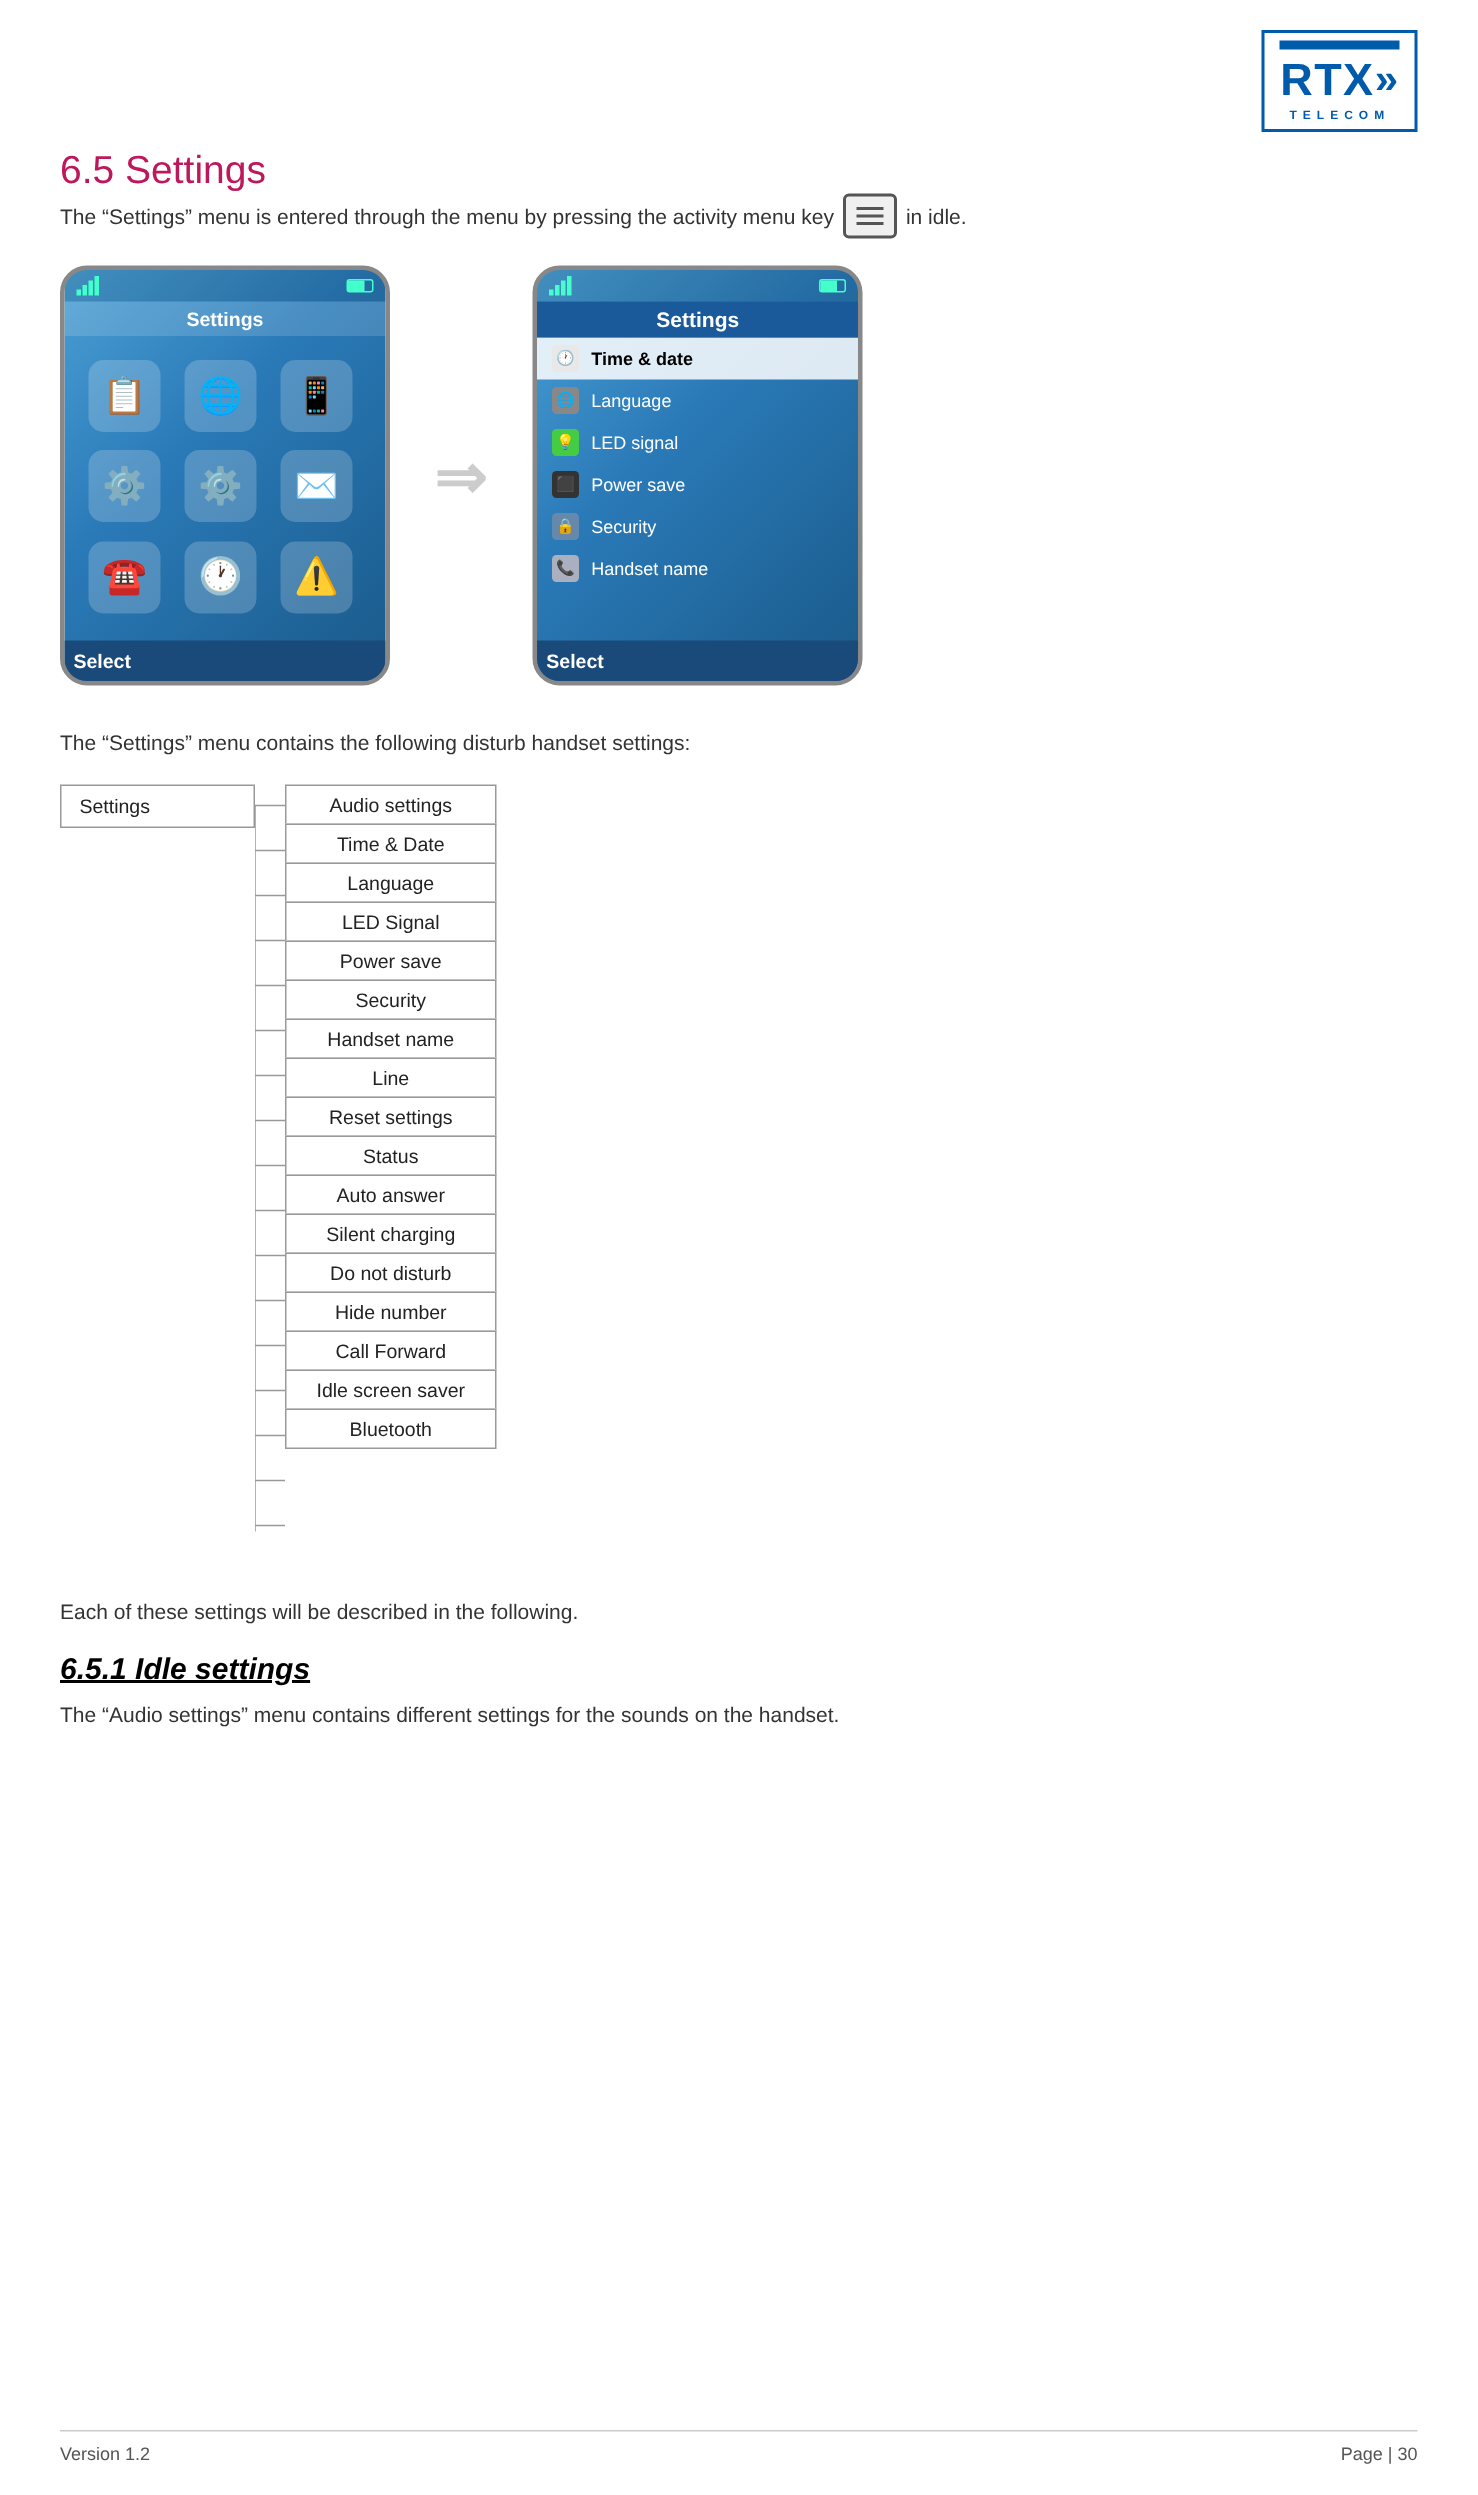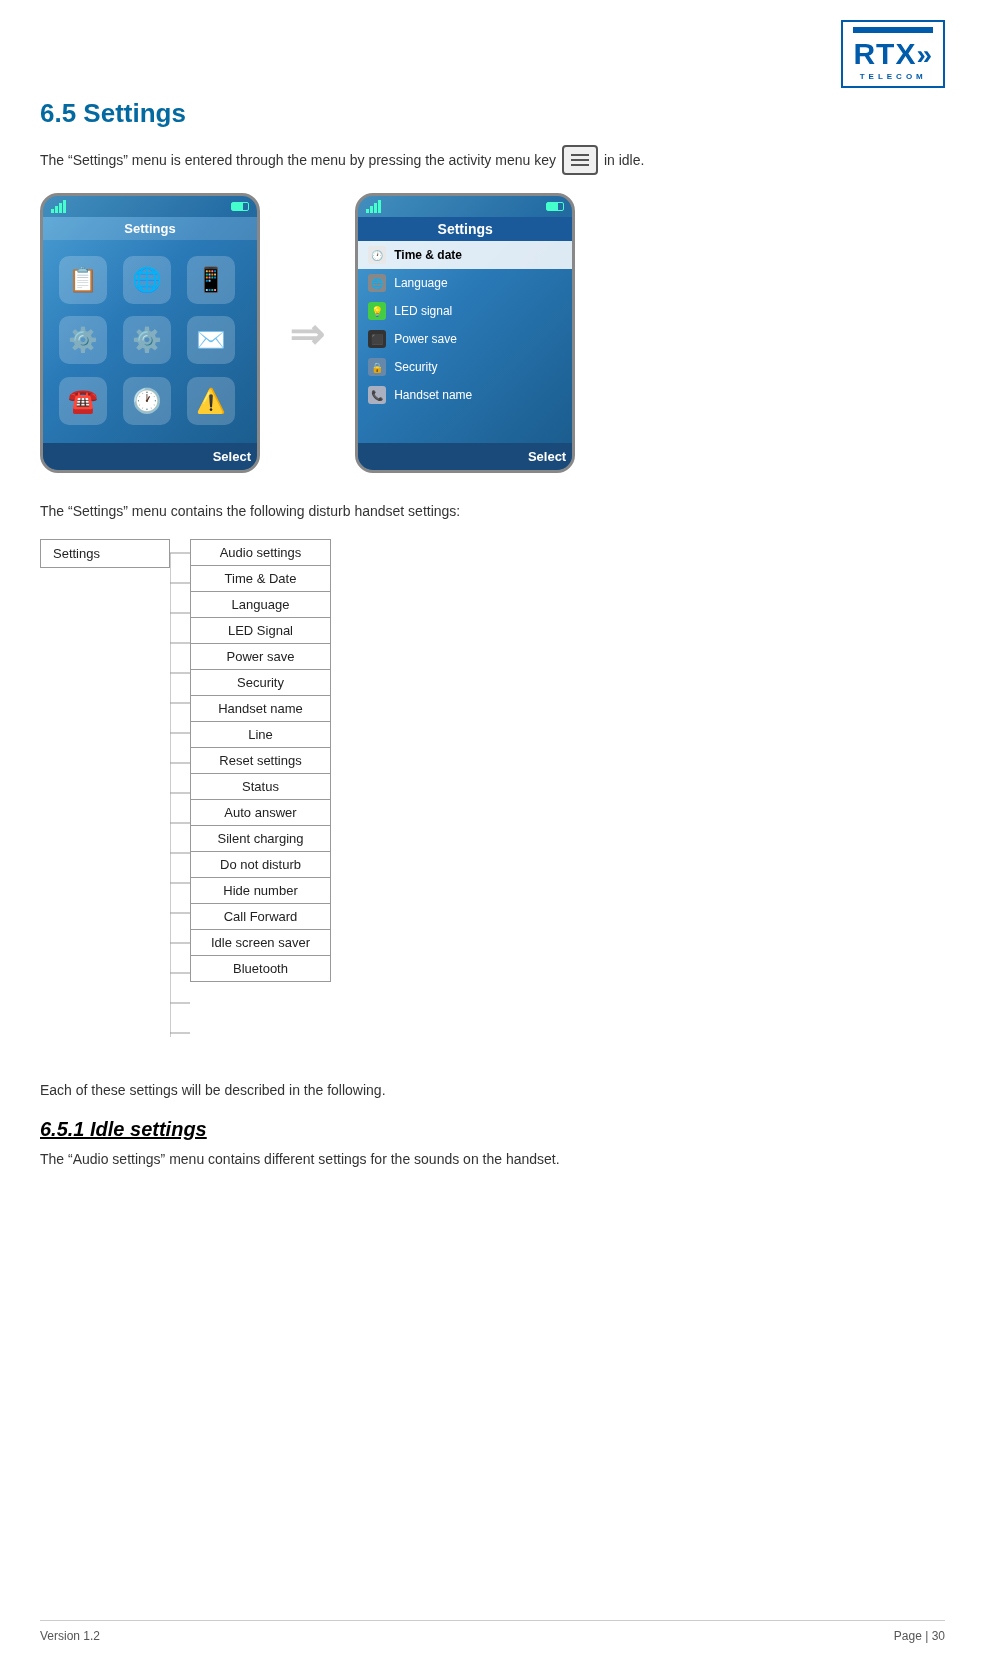--- a/index.html
+++ b/index.html
@@ -16,23 +16,22 @@
     
     .header-logo {
       display: flex;
       justify-content: flex-end;
       margin-bottom: 10px;
     }
 
     
     .section-title {
       font-size: 26px;
-      font-weight: bold;
-      margin-bottom: 16px;
-      color: #0369a1;
+      font-weight: normal;
+      color: #be185d;
     }
 
     
     .intro-text {
       font-size: 14px;
       color: #333;
       margin-bottom: 18px;
       display: flex;
       align-items: center;
       gap: 6px;
@@ -147,21 +146,21 @@
       background: rgba(255,255,255,0.2);
       display: flex;
       align-items: center;
       justify-content: center;
       font-size: 24px;
     }
 
     .phone-select-bar {
       background: #1a4a7a;
       color: #fff;
-      text-align: right;
+      text-align: left;
       font-size: 13px;
       font-weight: bold;
       padding: 6px;
     }
 
     
     .phone2-mockup {
       width: 220px;
       height: 280px;
       background: linear-gradient(135deg, #4a9fd4 0%, #2a7ab8 40%, #1a5a8a 100%);
@@ -288,21 +287,21 @@
     }
     .rtx-logo-inner {
       border: 2.5px solid #005baa;
       padding: 5px 10px;
       display: inline-flex;
       flex-direction: column;
       align-items: center;
     }
     .rtx-text {
       display: flex;
-      align-items: flex-end;
+      align-items: flex-start;
       font-family: Arial Black, Impact, sans-serif;
       font-size: 30px;
       font-weight: 900;
       color: #005baa;
       letter-spacing: 1px;
     }
     .rtx-chevrons {
       color: #005baa;
       font-size: 28px;
     }

